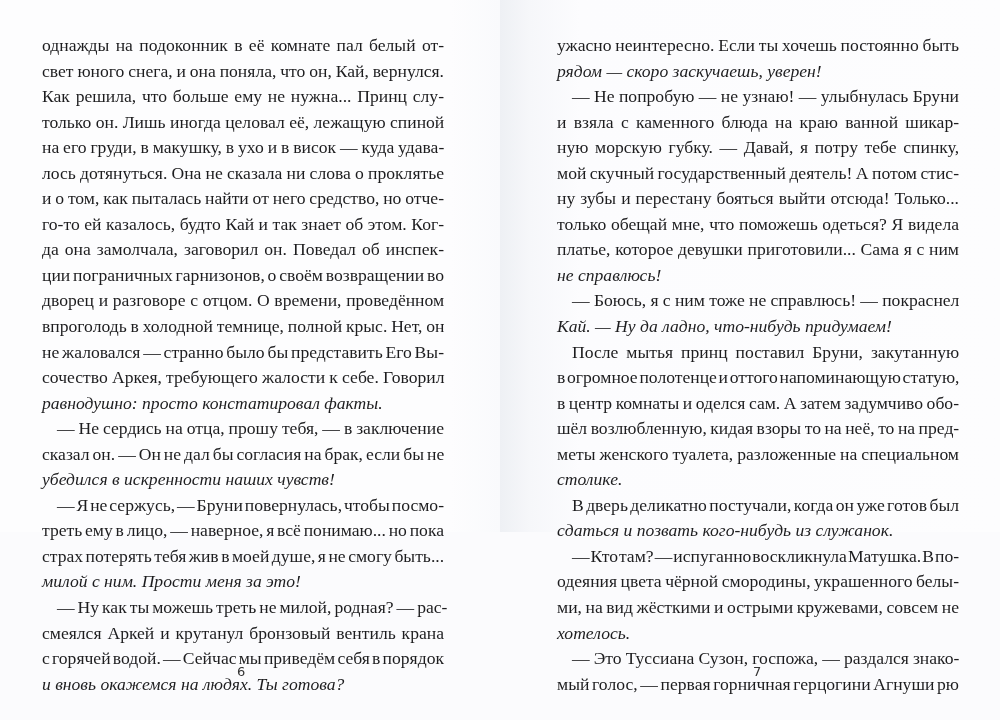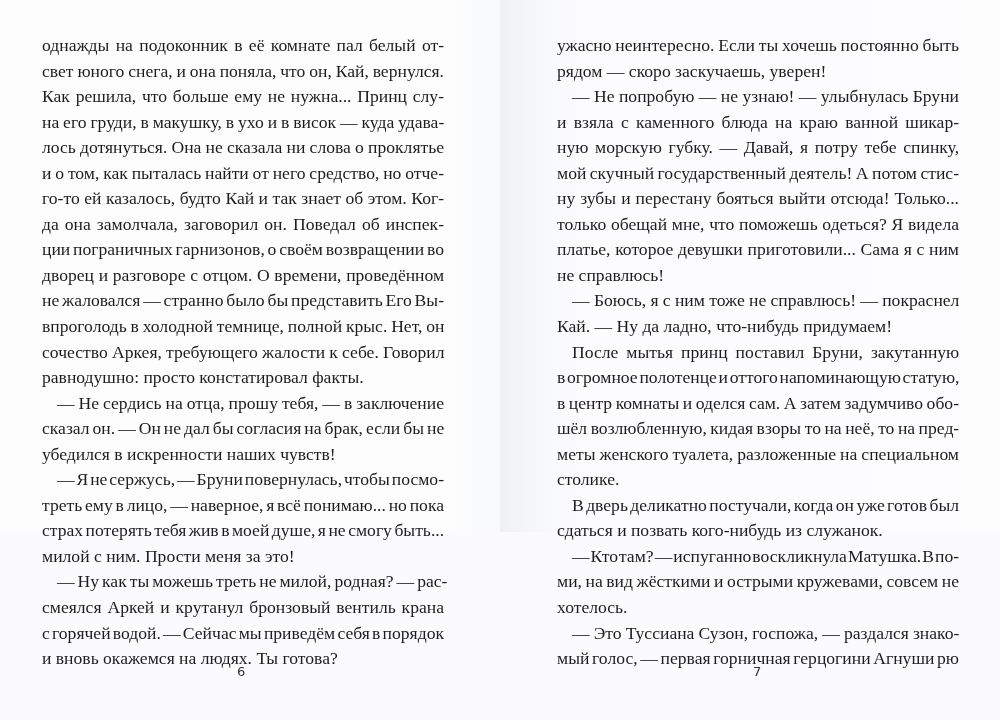--- a/index.html
+++ b/index.html
@@ -23,48 +23,49 @@
       top: 33px;
       width: 402px;
       font-size: 17.6px;
       line-height: 25.55px;
       text-align: justify;
       text-align-last: justify;
     }
     .page.left .text { left: 42px; }
     .page.right .text { left: 557px; left: 57px; }
     .line { display: block; white-space: nowrap; height: 25.55px; text-align: justify; text-align-last: justify; }
-    .line.last { text-align-last: left; }
+    .line.last { text-align-last: left; font-style: italic; }
     .line.indent { padding-left: 15px; }
     .folio {
       position: absolute; top: 664px;
       font-family: "DejaVu Sans", "Liberation Sans", sans-serif;
       font-size: 13px; color: #333;
     }
     .page.left .folio { left: 237px; }
     .page.right .folio { left: 253px; }
   </style>
 </head>
 <body>
 
 <div class="spread">
   <div class="page left">
     <div class="text" id="left-text">
         <span class="line" style="display: block; word-spacing: 1.875px;">однажды на подоконник в её комнате пал белый от-</span>
         <span class="line" style="display: block; word-spacing: -0.555556px;">свет юного снега, и она поняла, что он, Кай, вернулся.</span>
         <span class="line" style="display: block; word-spacing: 1.375px;">Как решила, что больше ему не нужна... Принц слу-</span>
+        <span class="line" style="display: block; word-spacing: 0px;">только он. Лишь иногда целовал её, лежащую спиной</span>
         <span class="line" style="display: block; word-spacing: -0.5px;">на его груди, в макушку, в ухо и в висок — куда удава-</span>
         <span class="line" style="display: block; word-spacing: -0.25px;">лось дотянуться. Она не сказала ни слова о проклятье</span>
         <span class="line" style="display: block; word-spacing: -0.6px;">и о том, как пыталась найти от него средство, но отче-</span>
         <span class="line" style="display: block; word-spacing: 0.1px;">го-то ей казалось, будто Кай и так знает об этом. Ког-</span>
         <span class="line" style="display: block; word-spacing: 1.57143px;">да она замолчала, заговорил он. Поведал об инспек-</span>
         <span class="line" style="display: block; word-spacing: -1.66667px;">ции пограничных гарнизонов, о своём возвращении во</span>
         <span class="line" style="display: block; word-spacing: 0.285714px;">дворец и разговоре с отцом. О времени, проведённом</span>
+        <span class="line" style="display: block; word-spacing: -0.571429px;">впроголодь в холодной темнице, полной крыс. Нет, он</span>
         <span class="line" style="display: block; word-spacing: -1.625px;">не жаловался — странно было бы представить Его Вы-</span>
-        <span class="line" style="display: block; word-spacing: -0.571429px;">впроголодь в холодной темнице, полной крыс. Нет, он</span>
         <span class="line" style="display: block; word-spacing: -0.166667px;">сочество Аркея, требующего жалости к себе. Говорил</span>
         <span class="line last">равнодушно: просто констатировал факты.</span>
         <span class="line indent" style="display: block; word-spacing: -0.444444px;">— Не сердись на отца, прошу тебя, — в заключение</span>
         <span class="line" style="display: block; word-spacing: -1.41667px;">сказал он. — Он не дал бы согласия на брак, если бы не</span>
         <span class="line last">убедился в искренности наших чувств!</span>
         <span class="line indent" style="display: block; word-spacing: -2.5px;">— Я не сержусь, — Бруни повернулась, чтобы посмо-</span>
         <span class="line" style="display: block; word-spacing: -1.6px;">треть ему в лицо, — наверное, я всё понимаю... но пока</span>
         <span class="line" style="display: block; word-spacing: -1.9px;">страх потерять тебя жив в моей душе, я не смогу быть...</span>
         <span class="line last">милой с ним. Прости меня за это!</span>
         <span class="line indent" style="display: block; word-spacing: -1.4px;">— Ну как ты можешь треть не милой, родная? — рас-</span>
@@ -90,20 +91,21 @@
         <span class="line last">Кай. — Ну да ладно, что-нибудь придумаем!</span>
         <span class="line indent" style="display: block; word-spacing: 3.6px;">После мытья принц поставил Бруни, закутанную</span>
         <span class="line" style="display: block; word-spacing: -2.66667px;">в огромное полотенце и оттого напоминающую статую,</span>
         <span class="line" style="display: block; word-spacing: -0.888889px;">в центр комнаты и оделся сам. А затем задумчиво обо-</span>
         <span class="line" style="display: block; word-spacing: -0.888889px;">шёл возлюбленную, кидая взоры то на неё, то на пред-</span>
         <span class="line" style="display: block; word-spacing: -0.4px;">меты женского туалета, разложенные на специальном</span>
         <span class="line last">столике.</span>
         <span class="line indent" style="display: block; word-spacing: -2px;">В дверь деликатно постучали, когда он уже готов был</span>
         <span class="line last">сдаться и позвать кого-нибудь из служанок.</span>
         <span class="line indent" style="display: block; word-spacing: -3.375px;">— Кто там? — испуганно воскликнула Матушка. В по-</span>
+        <span class="line" style="display: block; word-spacing: -1px;">одеяния цвета чёрной смородины, украшенного белы-</span>
         <span class="line" style="display: block; word-spacing: -0.875px;">ми, на вид жёсткими и острыми кружевами, совсем не</span>
         <span class="line last">хотелось.</span>
         <span class="line indent" style="display: block; word-spacing: -0.285714px;">— Это Туссиана Сузон, госпожа, — раздался знако-</span>
         <span class="line" style="display: block; word-spacing: -1.71429px;">мый голос, — первая горничная герцогини Агнуши рю</span>
       </div>
     <div class="folio">7</div>
   </div>
 </div>
 
 </body></html>

